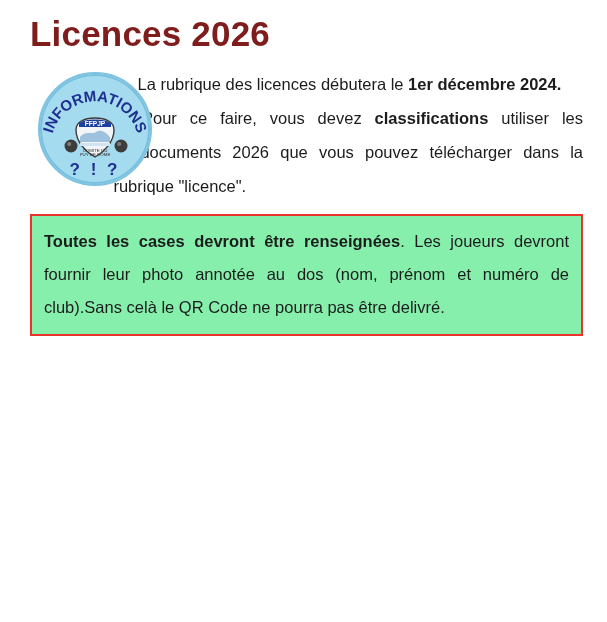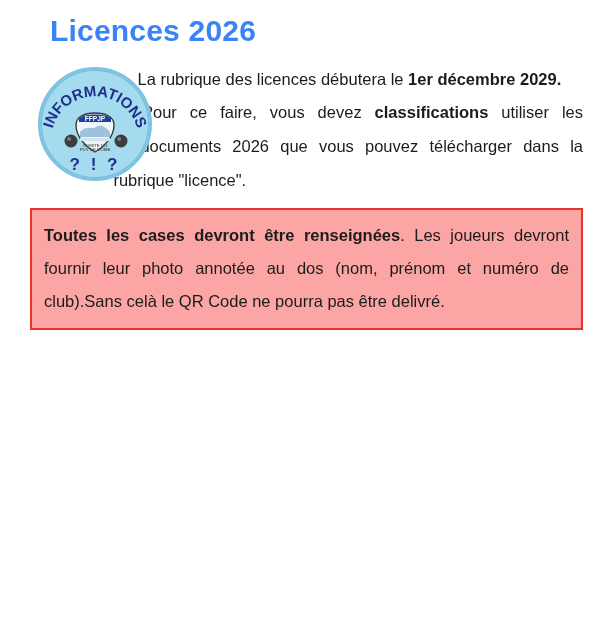--- a/index.html
+++ b/index.html
@@ -15,25 +15,25 @@
     overflow: hidden;
   }
   .page {
     position: relative;
     width: 607px;
     height: 622px;
     box-sizing: border-box;
     padding: 14px 24px 0 30px;
   }
   .title {
-    font-size: 30px;
+    font-size: 35px;
     font-weight: bold;
-    color: #3b82f6;
+    color: #7f1d1d;
     letter-spacing: 0.2px;
-    margin: 0 0 14px 20px;
+    margin: 0 0 14px 0;
     line-height: 1.15;
   }
   .body-text {
     font-size: 16.5px;
     line-height: 2.05;
     color: #1c1c1c;
   }
   .para {
     margin: 0;
     text-align: justify;
@@ -53,21 +53,21 @@
     height: 110px;
     border-radius: 50%;
     background: #9fd9ef;
     border: 2px solid #7ec2e0;
     overflow: hidden;
   }
   .logo svg { display: block; }
   .highlight-box {
     margin: 10px 0 8px 0;
     border: 2px solid #e8342b;
-    background: #fca5a5;
+    background: #86efac;
     padding: 9px 12px 10px 12px;
     box-sizing: border-box;
   }
   .highlight-box .para {
     line-height: 2.0;
     font-size: 16.5px;
   }
   .after-text {
     margin-top: 8px;
   }
@@ -103,21 +103,21 @@
         <circle cx="31" cy="72" r="6.5" fill="#3c3c3c"></circle>
         <circle cx="29.2" cy="70" r="2.1" fill="#8b8b8b" opacity="0.8"></circle>
         <circle cx="81" cy="72" r="6.5" fill="#3c3c3c"></circle>
         <circle cx="79.2" cy="70" r="2.1" fill="#8b8b8b" opacity="0.8"></circle>
         <text x="55" y="101" font-family="'Liberation Sans', sans-serif" font-size="17" font-weight="bold" fill="#1e2f8f" text-anchor="middle" letter-spacing="3">? ! ?</text>
       </svg>
     </div>
   </div>
 
   <div class="body-text">
-    <p class="para p1"><span>La rubrique des licences débutera le </span><b>1er décembre 2029.</b></p>
+    <p class="para p1"><span>La rubrique des licences débutera le </span><b>1er décembre 2024.</b></p>
 
     <p class="para"><span>Pour ce faire, vous devez </span><b>classifications</b><span> utiliser les documents 2026 que vous pouvez télécharger dans la rubrique "licence".</span></p>
 
     <div class="clear"></div>
 
     <div class="highlight-box">
       <p class="para"><b>Toutes les cases devront être renseignées</b><span>. Les joueurs devront fournir leur photo annotée au dos (nom, prénom et numéro de club).Sans celà le QR Code ne pourra pas être delivré.</span></p>
     </div>
 
   </div>

